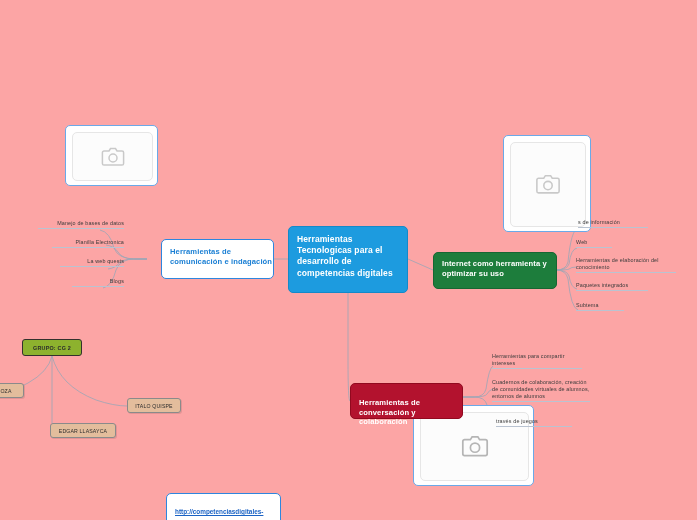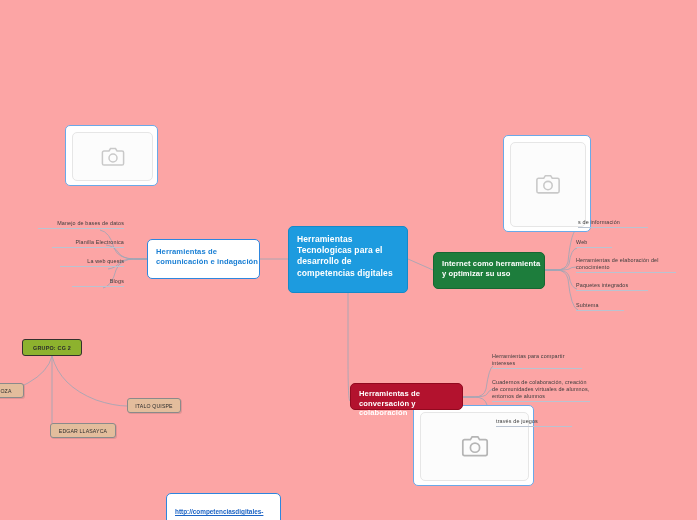--- a/index.html
+++ b/index.html
@@ -50,48 +50,48 @@
 
   
   .branch {
     border-radius: 5px;
     font-size: 7.6px;
     font-weight: bold;
     line-height: 9.6px;
     letter-spacing: .1px;
   }
   .branch-blue {
-    left: 147px;
+    left: 161px;
     top: 239px;
     width: 113px;
     height: 40px;
     background: #ffffff;
     border: 1.4px solid #2e86de;
     color: #1a7fd4;
     padding: 7px 0 0 8px;
   }
   .branch-green {
     left: 433px;
     top: 252px;
-    width: 112px;
+    width: 124px;
     height: 37px;
     background: #1d7d3c;
     border: 1px solid #176632;
     color: #ffffff;
     padding: 6px 0 0 8px;
   }
   .branch-red {
     left: 350px;
     top: 383px;
     width: 113px;
-    height: 27px;
+    height: 36px;
     background: #b3122e;
     border: 1px solid #91091f;
     color: #ffffff;
-    padding: 5px 0 0 8px;
+    padding: 14px 0 0 8px;
   }
 
   
   .leaf {
     font-size: 5.4px;
     color: #3b3b3b;
     line-height: 7px;
     letter-spacing: .15px;
     padding-bottom: 1px;
     border-bottom: 1px solid #b9c3d1;

